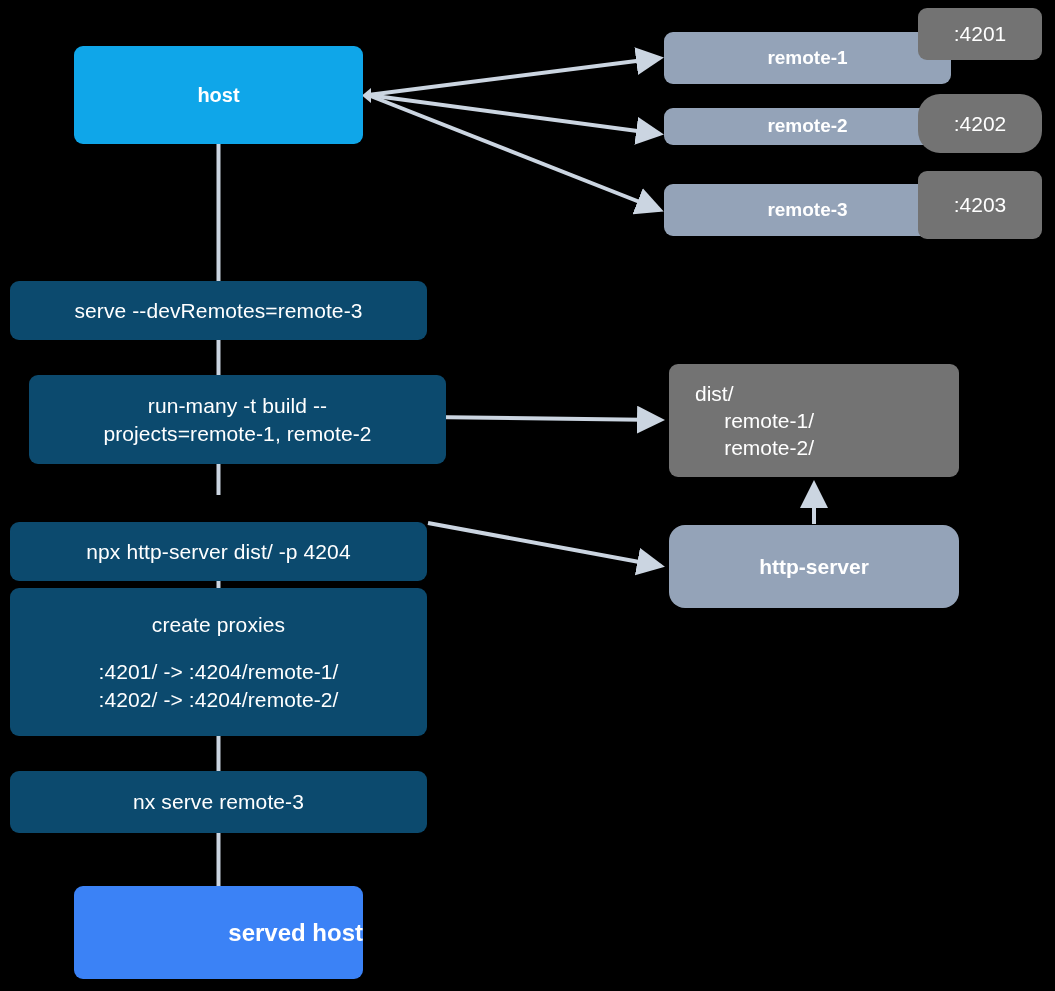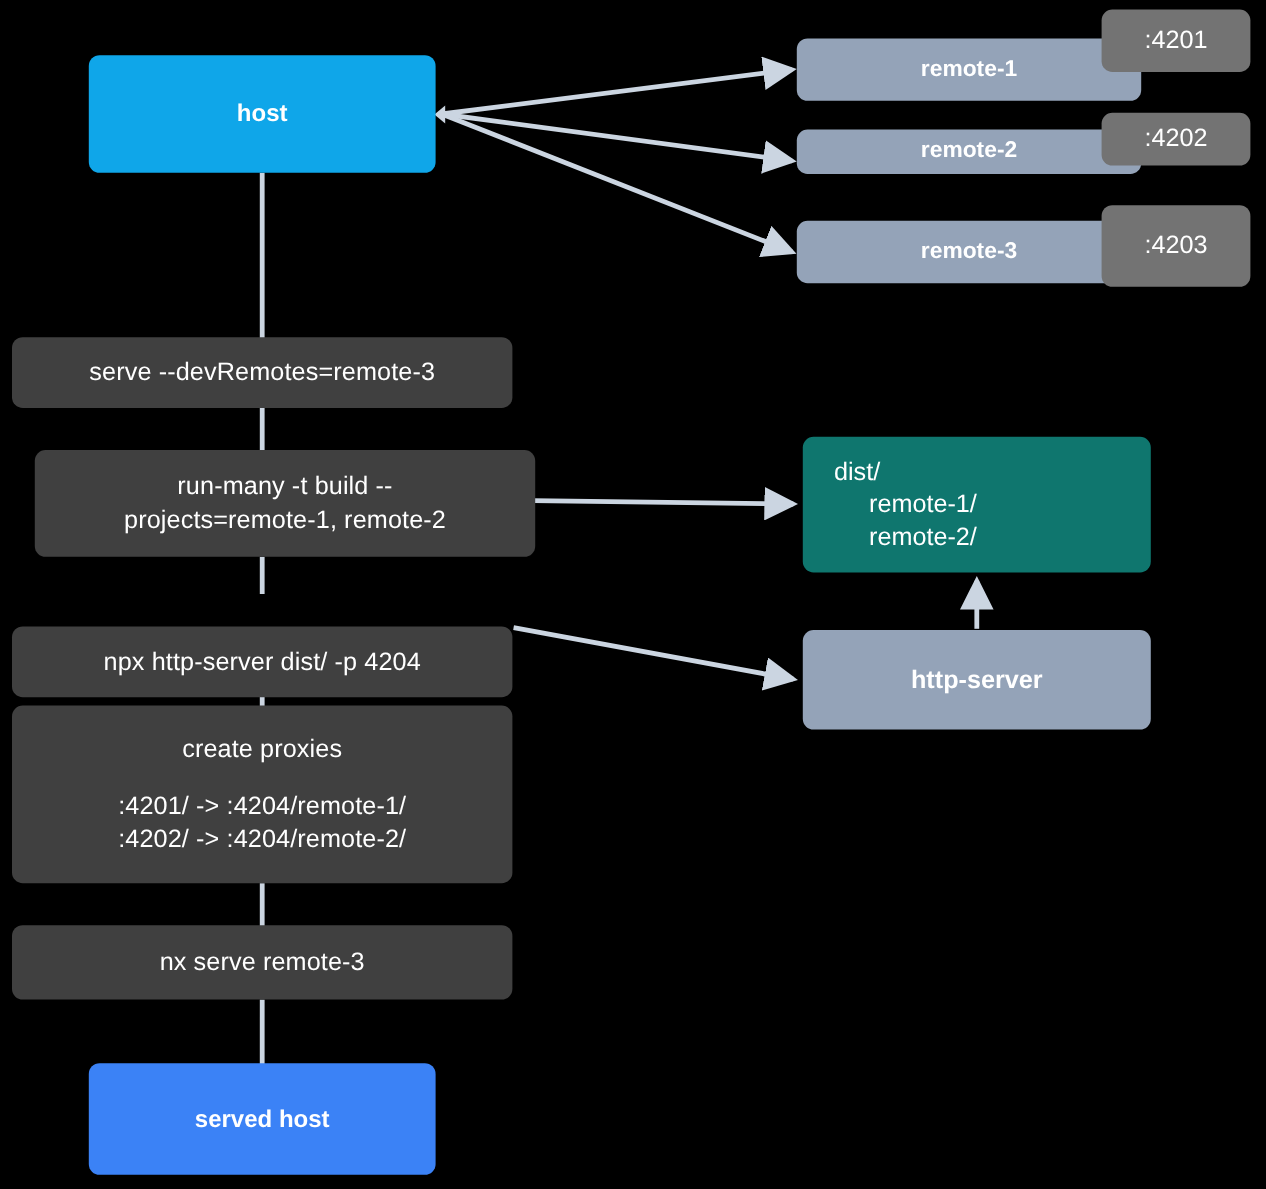--- a/index.html
+++ b/index.html
@@ -36,41 +36,42 @@
     line-height: 1.3;
   }
   .node-host {
     background: #0FA6E9;
     font-weight: bold;
     font-size: 20px;
   }
   .node-served {
     background: #3B82F6;
     font-weight: bold;
-    font-size: 20px;
+    font-size: 24px;
+    align-items: flex-end;
   }
   .node-remote {
     background: #94A3B8;
     font-weight: bold;
     font-size: 19px;
   }
   .node-port {
     background: #737373;
     font-weight: normal;
     font-size: 21px;
     border-radius: 9px;
   }
   .node-cmd {
-    background: #404040;
+    background: #0c4a6e;
     font-weight: normal;
     font-size: 21px;
     letter-spacing: 0.1px;
   }
   .node-artifact {
-    background: #0f766e;
+    background: #737373;
     font-weight: normal;
     font-size: 21px;
     align-items: flex-start;
     justify-content: center;
     padding-left: 26px;
     text-align: left;
   }
   .node-service {
     background: #94A3B8;
     font-weight: bold;
@@ -151,21 +152,21 @@
   <div class="node node-remote" style="left:664px; top:108px; width:287px; height:37px;">
     <span>remote-2</span>
   </div>
   <div class="node node-remote" style="left:664px; top:184px; width:287px; height:52px;">
     <span>remote-3</span>
   </div>
 
   <div class="node node-port" style="left:918px; top:8px; width:124px; height:52px;">
     <span>:4201</span>
   </div>
-  <div class="node node-port" style="left:918px; top:94px; width:124px; height:44px;">
+  <div class="node node-port" style="left:918px; top:94px; width:124px; height:59px;border-radius:22px;">
     <span>:4202</span>
   </div>
   <div class="node node-port" style="left:918px; top:171px; width:124px; height:68px;">
     <span>:4203</span>
   </div>
 
   <div class="node node-cmd" style="left:10px; top:281px; width:417px; height:59px;">
     <span>serve --devRemotes=remote-3</span>
   </div>
 
@@ -188,21 +189,21 @@
   <div class="node node-cmd" style="left:10px; top:771px; width:417px; height:62px;">
     <span>nx serve remote-3</span>
   </div>
 
   <div class="node node-artifact" style="left:669px; top:364px; width:290px; height:113px;">
     <span class="artifact-line">dist/</span>
     <span class="artifact-line">     remote-1/</span>
     <span class="artifact-line">     remote-2/</span>
   </div>
 
-  <div class="node node-service" style="left:669px; top:525px; width:290px; height:83px;">
+  <div class="node node-service" style="left:669px; top:525px; width:290px; height:83px;border-radius:16px;">
     <span>http-server</span>
   </div>
 
   <div class="node node-served" style="left:74px; top:886px; width:289px; height:93px;">
     <span>served host</span>
   </div>
 
 </div>
 
 </body></html>

